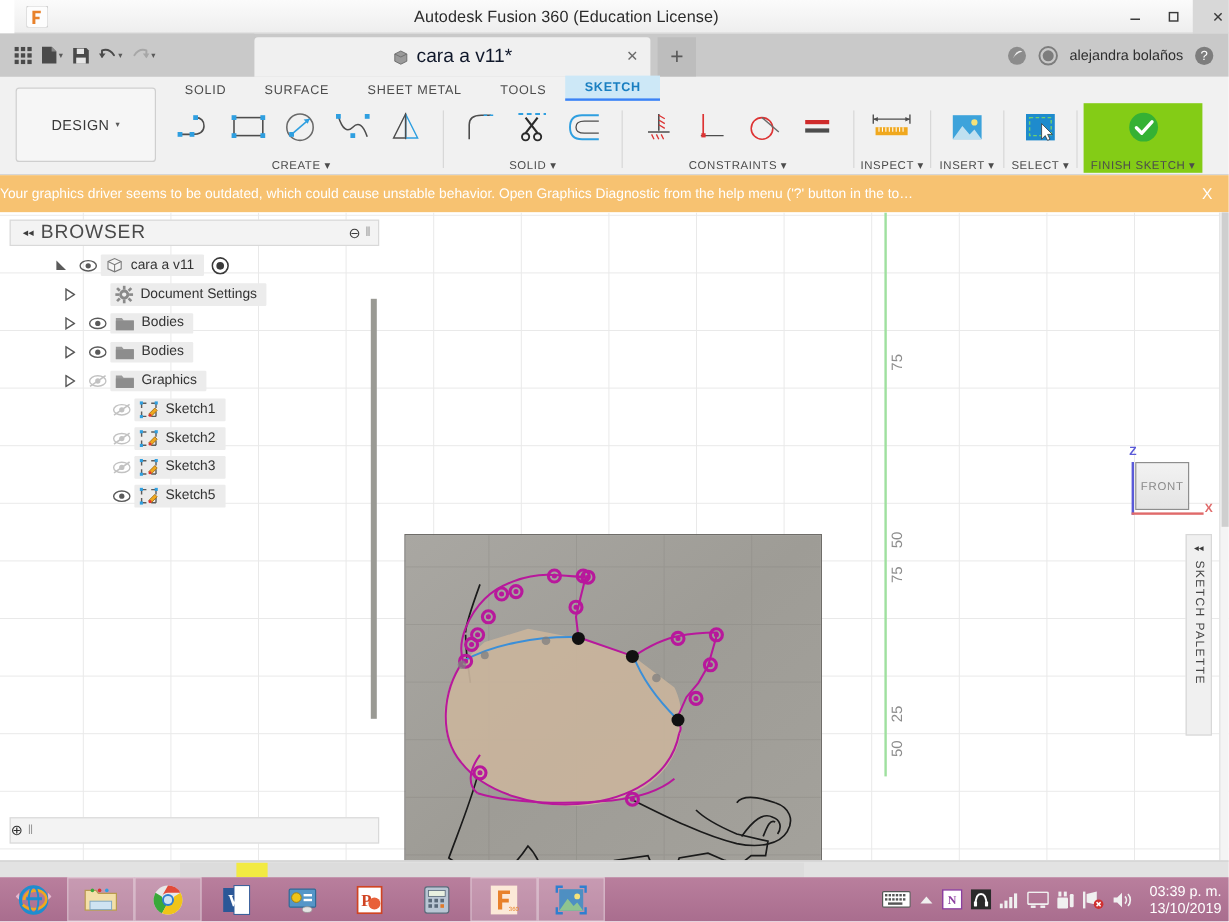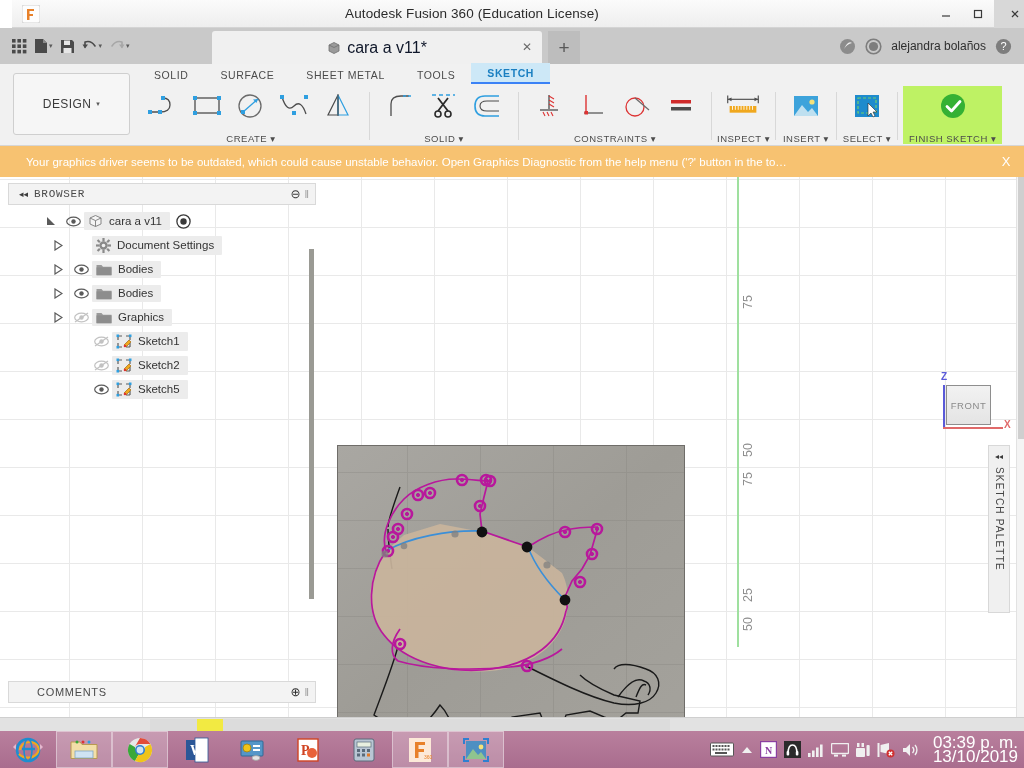--- a/index.html
+++ b/index.html
@@ -96,29 +96,29 @@
   }
   .grp{ position:relative; height:58px; display:flex; flex-direction:column; align-items:center; }
   .grp .row{ display:flex; align-items:center; height:40px; gap:2px; padding:0 4px; }
   .grp .glabel{
     font-size:9.5px; letter-spacing:.5px; color:#4c4c4c; margin-top:7px; white-space:nowrap;
   }
   .tool{
     width:42px; height:38px; display:flex; align-items:center; justify-content:center; cursor:default;
   }
   .vsep{ width:1px; height:48px; background:#d8d8d8; margin:0 5px; align-self:center; }
-  .finishgrp{ background:#bef264; height:58px; padding:0 6px; }
+  .finishgrp{ background:#84cc16; height:58px; padding:0 6px; }
 
   
   .banner{
     position:absolute; top:146px; left:0; width:1024px; height:31px;
     background:#f7c271; display:flex; align-items:center;
   }
   .banner .msg{
-    flex:1; font-size:11.5px; color:#ffffff; padding-left:26px; white-space:nowrap; overflow:hidden;
+    flex:1; font-size:11.5px; color:#ffffff; white-space:nowrap; overflow:hidden;
   }
   .banner .bclose{ width:36px; text-align:center; color:#fff; font-size:13px; cursor:default; }
 
   
   .canvas{
     position:absolute; top:177px; left:0; width:1024px; height:540px;
     background:#ffffff; overflow:hidden;
   }
   .grid{
     position:absolute; inset:0;
@@ -183,21 +183,21 @@
   }
   .rscroll .thumb{ position:absolute; left:1px; top:0; width:6px; height:262px; background:#cfcfcf; }
 
   
   .browser{
     position:absolute; left:8px; top:183px; width:308px; height:22px;
     background:#f3f3f3; border:1px solid #d9d9d9;
     display:flex; align-items:center;
   }
   .browser .bh-arrow{ font-size:9px; color:#3d3d3d; padding:0 6px 0 10px; }
-  .browser .bh-title{ font-size:11px; letter-spacing:.7px; color:#4a4a4a; flex:1;font-family:Liberation Mono, monospace; }
+  .browser .bh-title{ font-size:16px; letter-spacing:.7px; color:#4a4a4a; flex:1; }
   .browser .bh-min{ font-size:12px; color:#3a3a3a; padding-right:4px; }
   .browser .bh-grip{ font-size:11px; color:#9a9a9a; padding-right:6px; }
 
   .tree{ position:absolute; left:8px; top:209px; width:308px; }
   .trow{ height:24px; display:flex; align-items:center; cursor:default; position:relative; }
   .exp{ width:16px; text-align:center; font-size:9px; color:#3a3a3a; }
   .exp.open{ font-size:10px; }
   .eye{ width:22px; display:flex; align-items:center; justify-content:center; }
   .nodebody{
     display:flex; align-items:center; gap:6px; background:#ececec; padding:2px 8px 2px 4px; border-radius:1px;
@@ -234,21 +234,21 @@
     background:linear-gradient(#b97f9d,#a96d8e);
   }
   .tb-left{ position:absolute; left:0; top:0; height:37px; display:flex; align-items:center; }
   .tbtn{
     width:56px; height:37px; display:flex; align-items:center; justify-content:center; cursor:default;
   }
   .tbtn.active{ background:rgba(255,255,255,.22); border:1px solid rgba(255,255,255,.4); }
   .tray{
     position:absolute; right:0; top:0; height:37px; display:flex; align-items:center; gap:7px; padding-right:6px;
   }
-  .clock{ font-size:17px; color:#fff; line-height:14px; text-align:right; padding-left:6px; }
+  .clock{ font-size:12px; color:#fff; line-height:14px; text-align:right; padding-left:6px; }
 
   svg{ display:block; }
 </style>
 </head>
 <body>
 
 <div class="app">
 
   <div class="titlebar">
     <div class="tb-appicon">
@@ -881,48 +881,69 @@
               <rect x="12.9" y="0.5" width="2.6" height="2.6"></rect>
               <rect x="0.5" y="11.9" width="2.6" height="2.6"></rect>
             </g>
           <path d="M8 11 L13 6 l2 2 l-5 5z" fill="#f0a81e" stroke="#a06a10" stroke-width="0.7"></path>
           <circle cx="9" cy="12" r="1.3" fill="#d33"></circle>
         </svg>
         <span class="nodelabel">Sketch2</span>
       </span>
     </div>
 
-
     <div class="trow" style="padding-left:82px">
       <span class="eye">
         <svg width="15" height="11" viewBox="0 0 15 11">
-            <ellipse cx="7.5" cy="5.5" rx="6.8" ry="4.3" fill="none" stroke="#5a5a5a" stroke-width="1.2"></ellipse>
-            <circle cx="7.5" cy="5.5" r="2.2" fill="#5a5a5a"></circle>
-          </svg>
+          <ellipse cx="7.5" cy="5.5" rx="6.8" ry="4.3" fill="none" stroke="#c2c2c2" stroke-width="1.2"></ellipse>
+          <circle cx="7.5" cy="5.5" r="2.2" fill="#c2c2c2"></circle>
+          <line x1="1" y1="10" x2="14" y2="1" stroke="#c2c2c2" stroke-width="1.3"></line>
+        </svg>
       </span>
       <span class="nodebody">
         <svg width="16" height="15" viewBox="0 0 16 15">
           <path d="M2 2 h4 M10 2 h4 M2 2 v4 M14 2 v4 M2 9 v4 M14 9 v4 M2 13 h4 M10 13 h4" fill="none" stroke="#5c5c5c" stroke-width="1.2"></path>
           <g fill="#2f9fe0">
               <rect x="0.5" y="0.5" width="2.6" height="2.6"></rect>
               <rect x="12.9" y="0.5" width="2.6" height="2.6"></rect>
               <rect x="0.5" y="11.9" width="2.6" height="2.6"></rect>
             </g>
           <path d="M8 11 L13 6 l2 2 l-5 5z" fill="#f0a81e" stroke="#a06a10" stroke-width="0.7"></path>
           <circle cx="9" cy="12" r="1.3" fill="#d33"></circle>
         </svg>
+        <span class="nodelabel">Sketch3</span>
+      </span>
+    </div>
+
+    <div class="trow" style="padding-left:82px">
+      <span class="eye">
+        <svg width="15" height="11" viewBox="0 0 15 11">
+            <ellipse cx="7.5" cy="5.5" rx="6.8" ry="4.3" fill="none" stroke="#5a5a5a" stroke-width="1.2"></ellipse>
+            <circle cx="7.5" cy="5.5" r="2.2" fill="#5a5a5a"></circle>
+          </svg>
+      </span>
+      <span class="nodebody">
+        <svg width="16" height="15" viewBox="0 0 16 15">
+          <path d="M2 2 h4 M10 2 h4 M2 2 v4 M14 2 v4 M2 9 v4 M14 9 v4 M2 13 h4 M10 13 h4" fill="none" stroke="#5c5c5c" stroke-width="1.2"></path>
+          <g fill="#2f9fe0">
+              <rect x="0.5" y="0.5" width="2.6" height="2.6"></rect>
+              <rect x="12.9" y="0.5" width="2.6" height="2.6"></rect>
+              <rect x="0.5" y="11.9" width="2.6" height="2.6"></rect>
+            </g>
+          <path d="M8 11 L13 6 l2 2 l-5 5z" fill="#f0a81e" stroke="#a06a10" stroke-width="0.7"></path>
+          <circle cx="9" cy="12" r="1.3" fill="#d33"></circle>
+        </svg>
         <span class="nodelabel">Sketch5</span>
       </span>
     </div>
   </div>
 
   <div class="treescroll"></div>
 
   <div class="comments">
-    <span class="ctitle">COMMENTS</span>
     <span class="cplus">⊕</span>
     <span class="cgrip">‖</span>
   </div>
 
   <div class="timeline">
     <div class="tlinner"></div>
     <div class="tl-yellow"></div>
   </div>
 
   <div class="taskbar">

